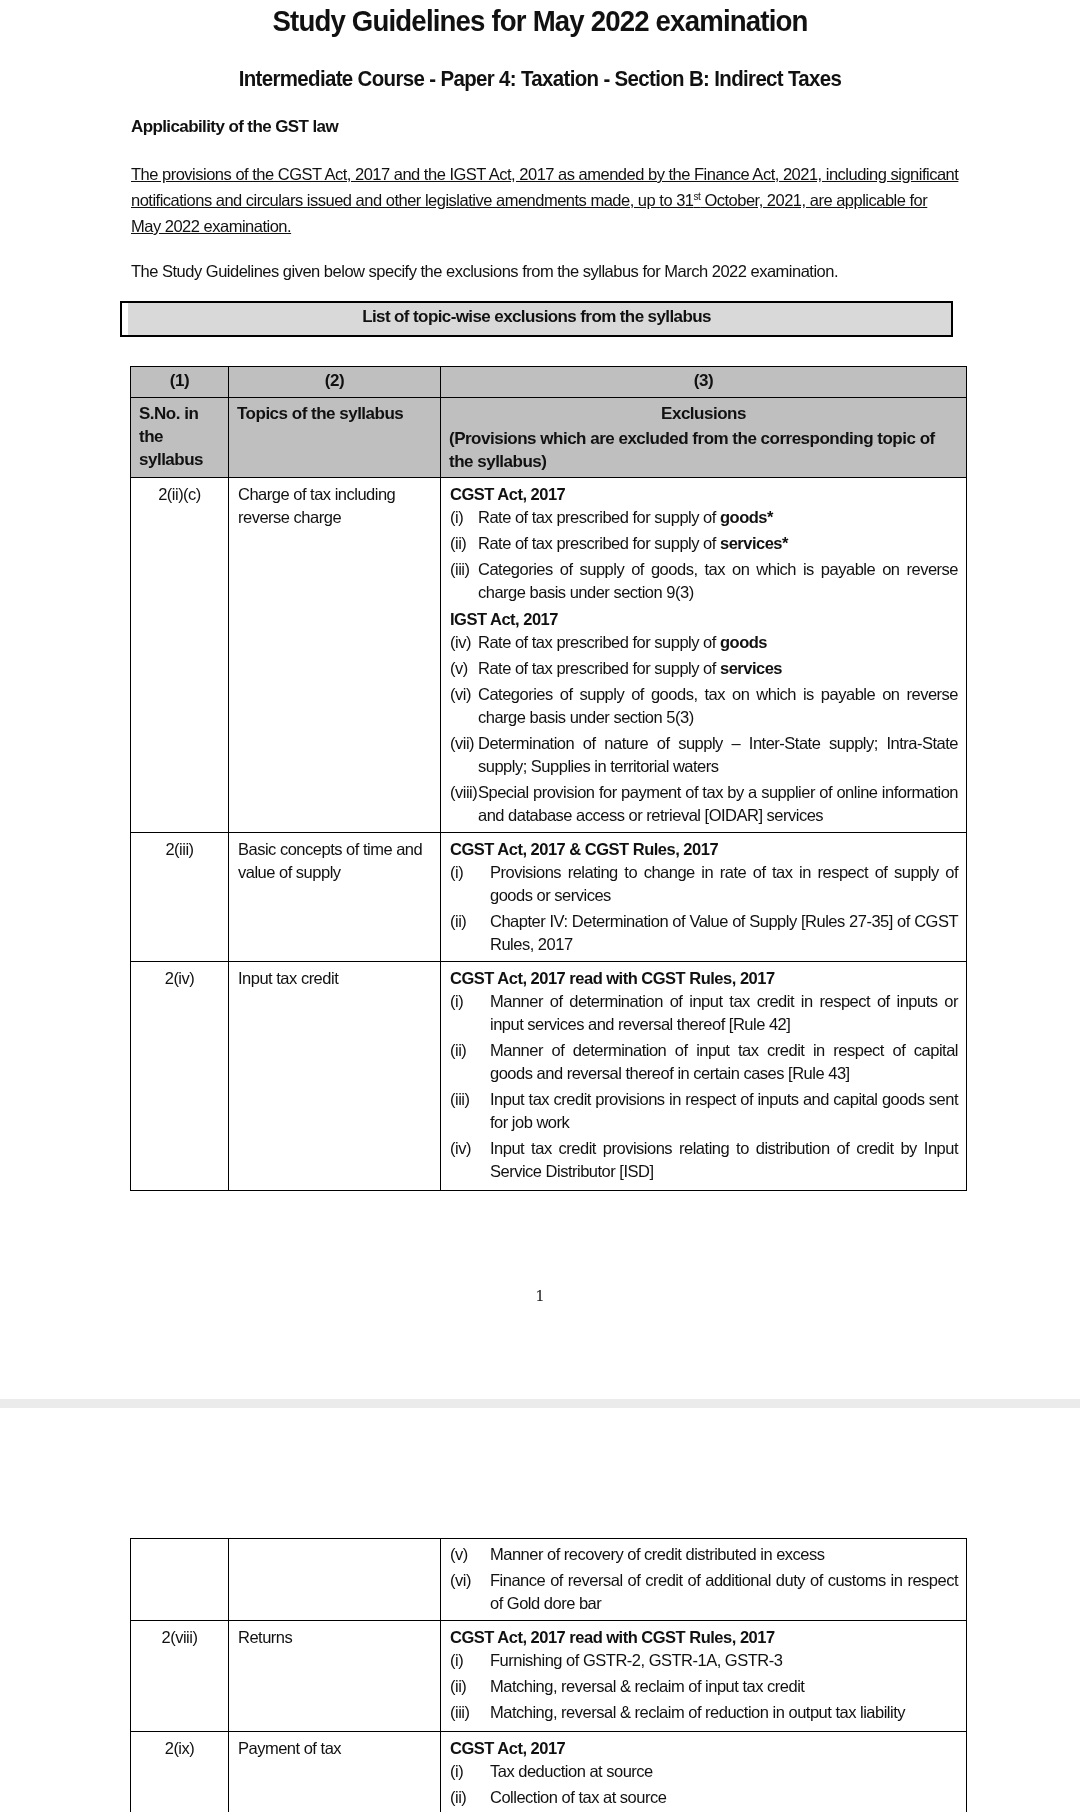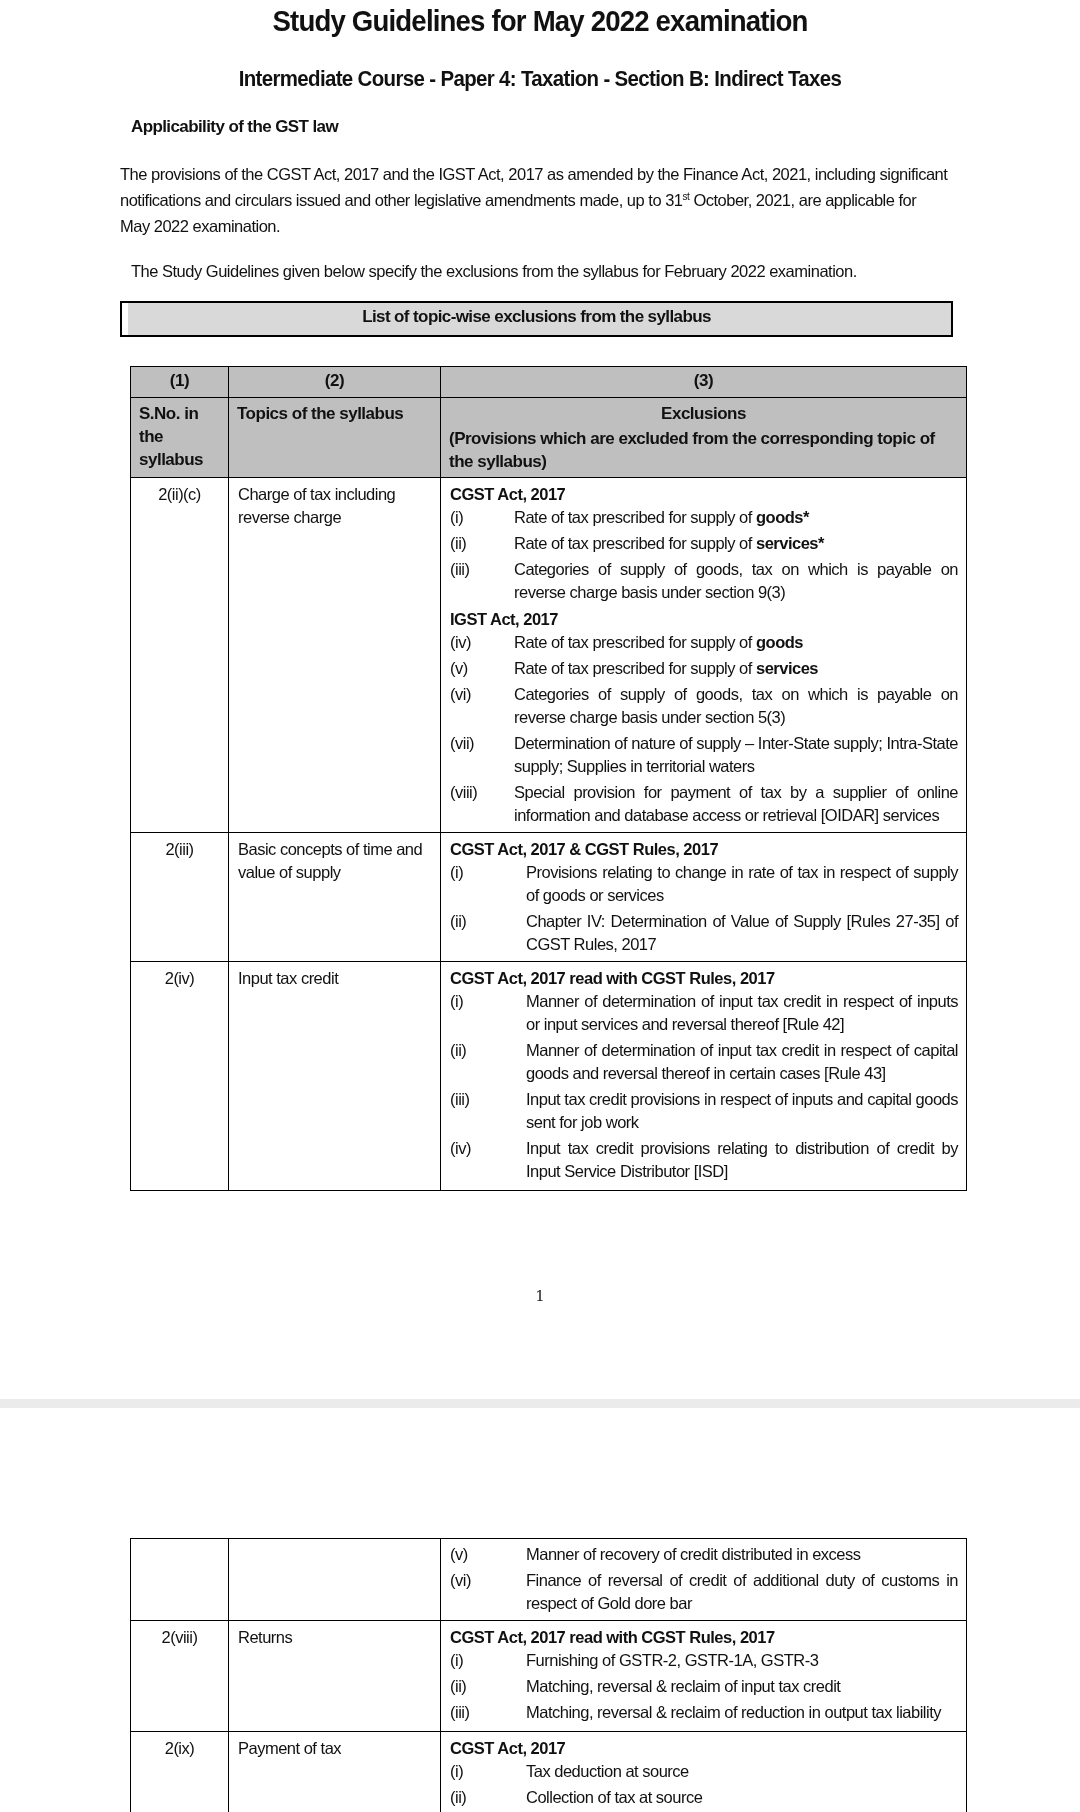--- a/index.html
+++ b/index.html
@@ -12,22 +12,22 @@
   }
   .page-subtitle {
     position: absolute; left: 0; top: 66px; width: 1080px; text-align: center;
     font-size: 22px; font-weight: bold; letter-spacing: -0.7px; transform: scaleX(0.93);
   }
   .section-heading {
     position: absolute; left: 131px; top: 117px;
     font-size: 17px; font-weight: bold; letter-spacing: -0.6px;
   }
   .intro-para {
-    position: absolute; left: 120px; top: 161px; width: 830px;
-    font-size: 16.5px; line-height: 26px; letter-spacing: -0.5px;
+    position: absolute; left: 131px; top: 161px; width: 830px;
+    font-size: 16.5px; line-height: 26px; letter-spacing: -0.5px; text-decoration: underline;
   }
   .intro-para sup { font-size: 10px; vertical-align: 6px; line-height: 0; }
   .guidelines-para {
     position: absolute; left: 131px; top: 258px; width: 830px;
     font-size: 16.5px; line-height: 26px; letter-spacing: -0.5px;
   }
   .list-title-box {
     position: absolute; left: 120px; top: 301px; width: 833px; height: 36px;
     border: 2px solid #000; background: linear-gradient(to right, #fff 0, #fff 6px, #d9d9d9 6px);
     text-align: center; font-size: 17px; font-weight: bold; line-height: 28px; letter-spacing: -0.6px;
@@ -53,41 +53,41 @@
 
   td.sno { text-align: center; padding: 5px 4px; line-height: 23px; }
   td.topic { padding: 5px 9px; line-height: 23px; }
   td.excl-cell { padding: 4px 8px 2px 9px; }
 
   .act { font-weight: bold; line-height: 24px; }
   .item { display: flex; line-height: 23px; margin-bottom: 3px; text-align: justify; }
   .item .num { flex: 0 0 auto; }
   .item .num.w-l { width: 40px; }
   .item .num.w-n { width: 28px; }
-  .item .txt { flex: 1 1 auto; margin-left: 36px; }
+  .item .txt { flex: 1 1 auto; }
   .plain { line-height: 24px; }
 
   .page-number {
     position: absolute; left: 0; top: 1287px; width: 1080px; text-align: center;
     font-family: "DejaVu Serif", serif; font-size: 15px; color: #222;
   }
   .page-separator {
     position: absolute; left: 0; top: 1399px; width: 1080px; height: 9px; background: #ebebeb;
   }
 </style>
 </head>
 <body>
 
 <div class="page-title">Study Guidelines for May 2022 examination</div>
 <div class="page-subtitle">Intermediate Course - Paper 4: Taxation - Section B: Indirect Taxes</div>
 <div class="section-heading">Applicability of the GST law</div>
 
 <p class="intro-para"><span>The provisions of the CGST Act, 2017 and the IGST Act, 2017 as amended by the Finance Act, 2021, including significant notifications and circulars issued and other legislative amendments made, up to 31</span><sup>st</sup><span> October, 2021, are applicable for May 2022 examination.</span></p>
 
-<p class="guidelines-para">The Study Guidelines given below specify the exclusions from the syllabus for February 2022 examination.</p>
+<p class="guidelines-para">The Study Guidelines given below specify the exclusions from the syllabus for March 2022 examination.</p>
 
 <div class="list-title-box">List of topic-wise exclusions from the syllabus</div>
 
 <table class="excl" style="top:366px;">
   <colgroup>
       <col class="c1">
       <col class="c2">
       <col class="c3">
     </colgroup>
   <tbody>

